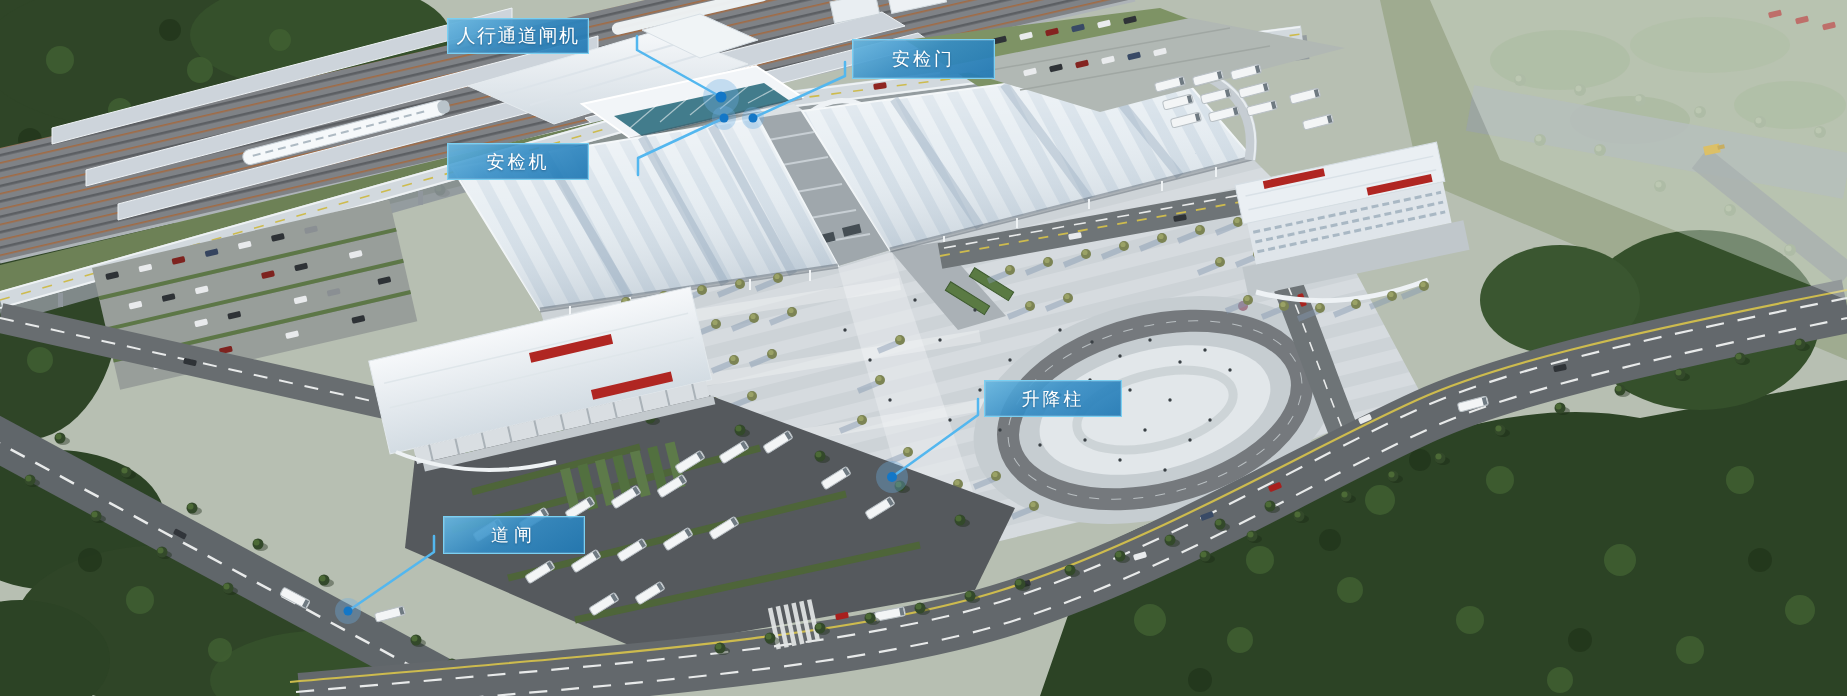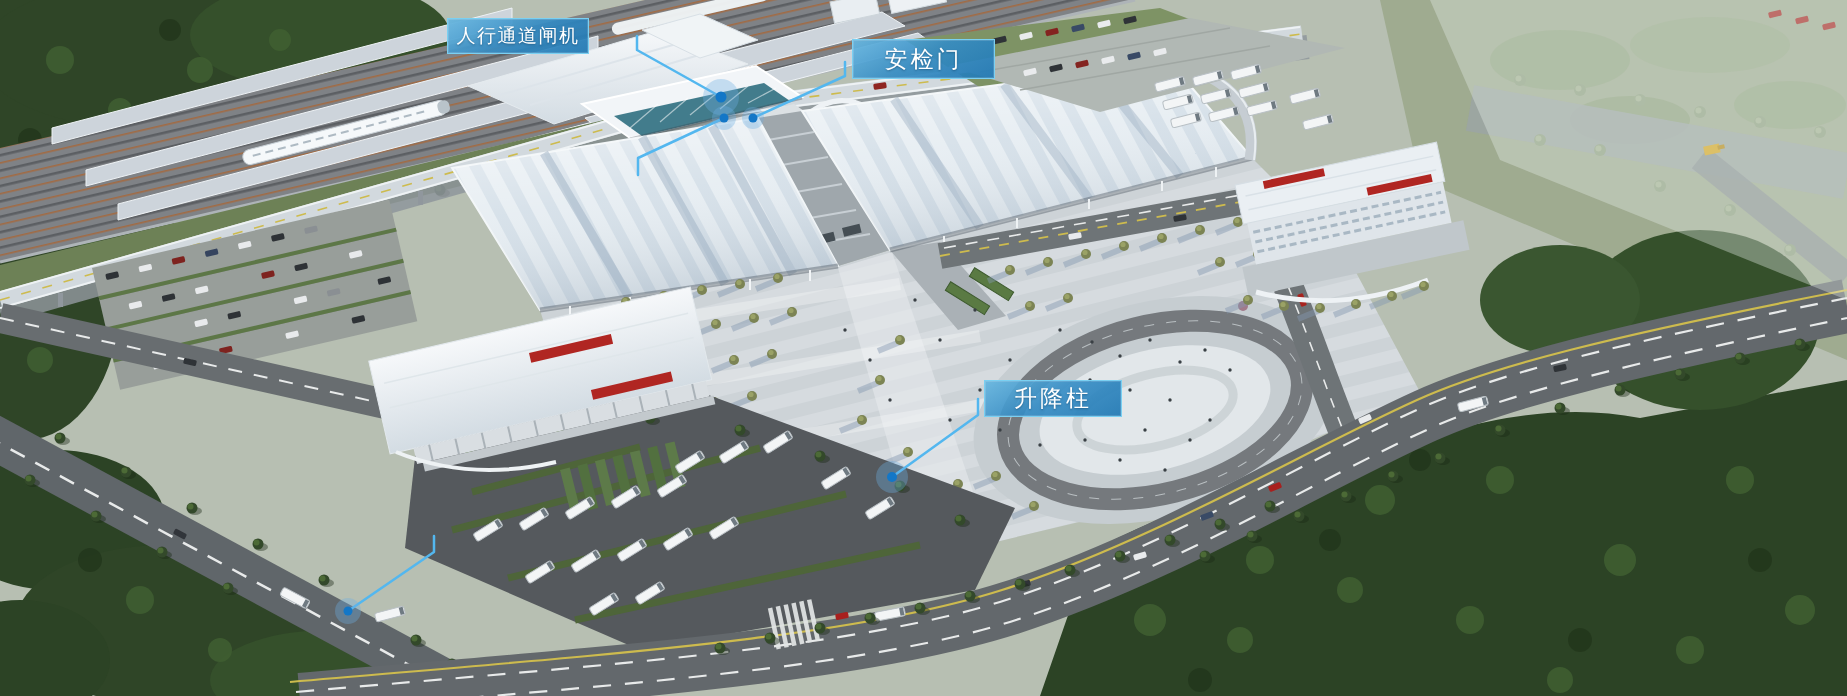--- a/index.html
+++ b/index.html
@@ -4,21 +4,21 @@
 <style>
   html,body{margin:0;padding:0}
   body{width:1847px;height:696px;overflow:hidden;background:#b7bfb2;font-family:"Liberation Sans",sans-serif}
   .stage{position:relative;width:1501px;height:696px}
   svg.scene,svg.overlay{position:absolute;left:0;top:0;width:1847px;height:696px}
   svg.overlay{pointer-events:none}
   .callout{position:absolute;display:flex;align-items:center;justify-content:center;
     color:#fff;font-weight:500;letter-spacing:3px;
     background:linear-gradient(150deg,rgba(104,183,224,.94) 0%,rgba(52,140,197,.9) 48%,rgba(33,121,180,.93) 100%);
     border:1px solid #7ad0f2;box-shadow:inset 0 0 0 1px rgba(255,255,255,.14);
-    text-shadow:0 1px 2px rgba(0,40,70,.4);font-size:23px}
+    text-shadow:0 1px 2px rgba(0,40,70,.4);font-size:18px}
   #lab-pedestrian{left:447px;top:18px;width:140px;height:34px;font-size:19px;letter-spacing:1.5px}
   #lab-secdoor{left:852px;top:39px;width:141px;height:38px}
   #lab-scanner{left:447px;top:143px;width:140px;height:35px}
   #lab-bollard{left:984px;top:380px;width:136px;height:35px}
   #lab-barrier{left:443px;top:516px;width:140px;height:36px;letter-spacing:5px}
 </style>
 </head>
 <body>
 
 <div class="stage">
@@ -662,17 +662,23 @@
     </g>
   </g>
 </svg>
 
 <div class="callout" id="lab-pedestrian">
   <span>人行通道闸机</span>
 </div>
 <div class="callout" id="lab-secdoor">
   <span>安检门</span>
 </div>
+<div class="callout" id="lab-scanner">
+  <span>安检机</span>
+</div>
 <div class="callout" id="lab-bollard">
   <span>升降柱</span>
 </div>
-
+<div class="callout" id="lab-barrier">
+  <span>道闸</span>
 </div>
 
+</div>
+
 </body></html>

